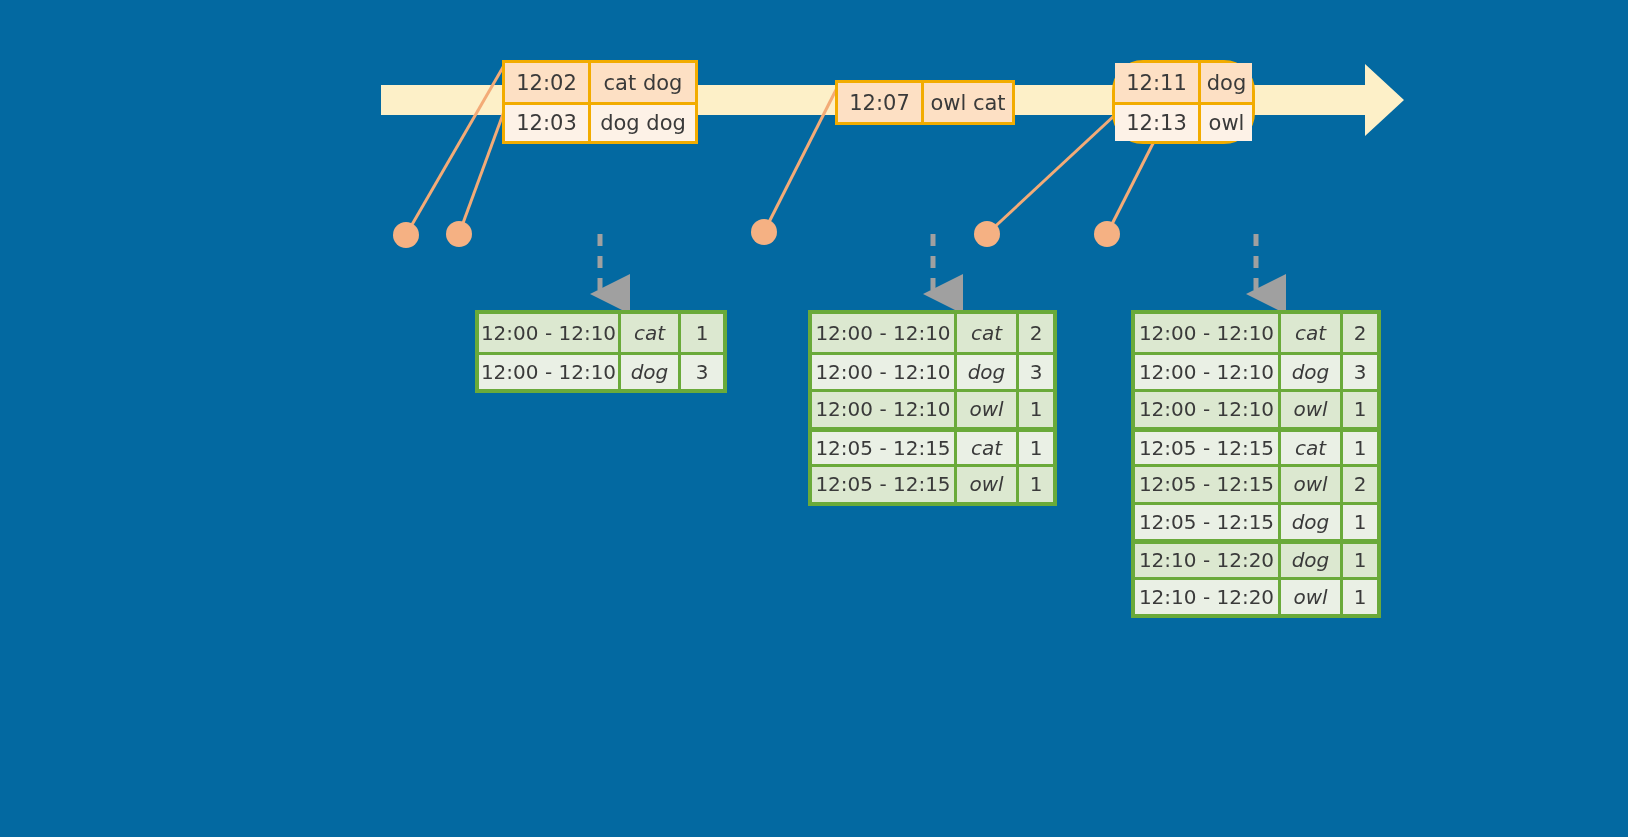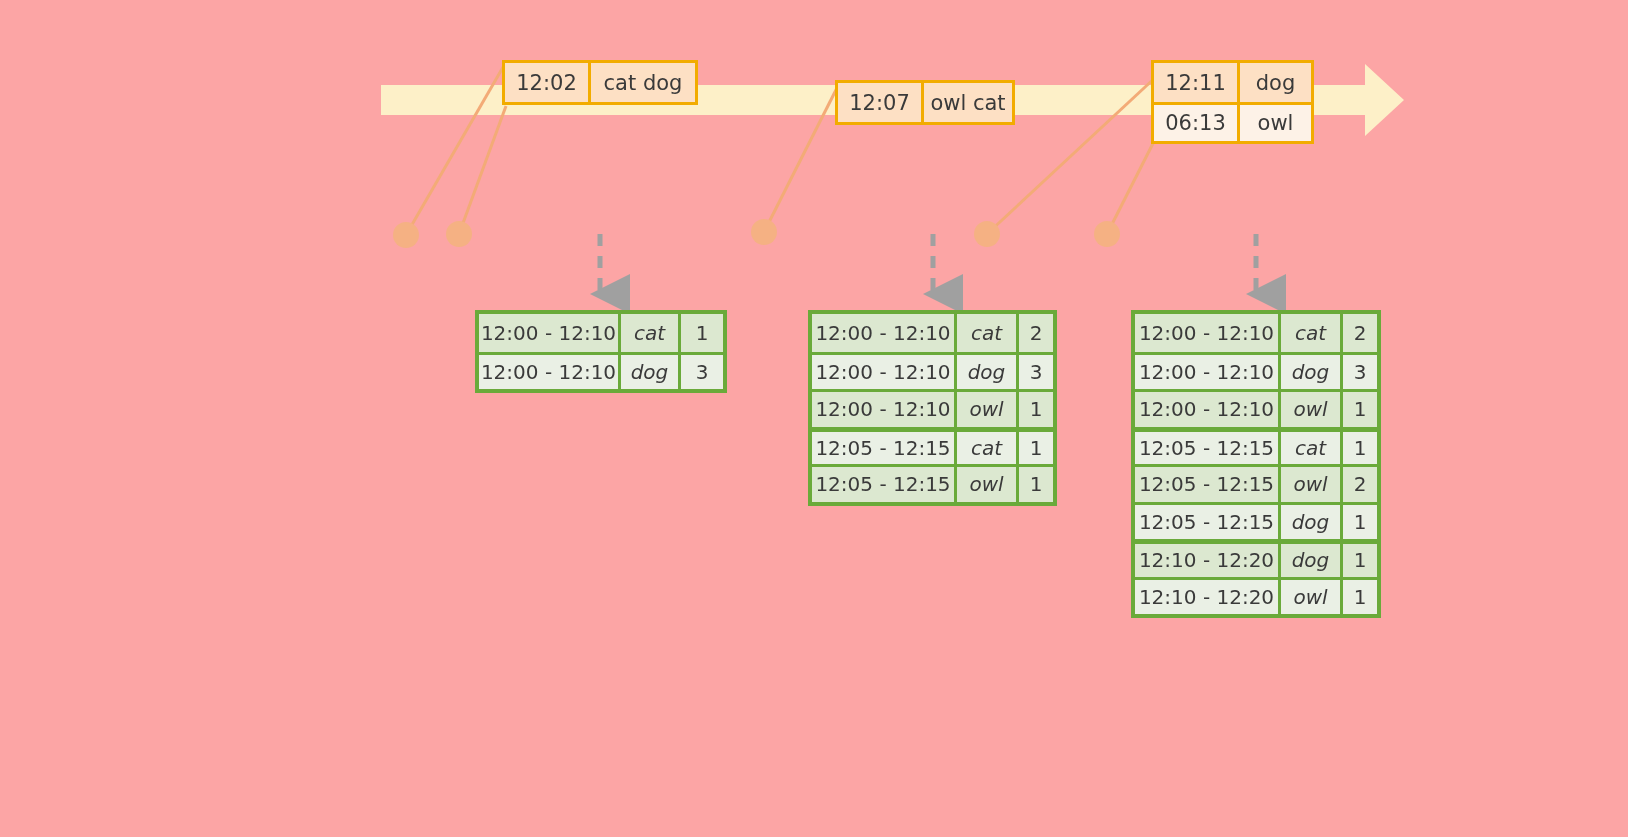--- a/index.html
+++ b/index.html
@@ -7,21 +7,21 @@
     padding: 0;
     background: #000000;
   }
   body {
     font-family: "DejaVu Sans", sans-serif;
   }
   #stage {
     position: relative;
     width: 1628px;
     height: 837px;
-    background: #fca5a5;
+    background: #0369a1;
     overflow: hidden;
   }
   svg.layer {
     position: absolute;
     left: 0;
     top: 0;
     width: 1628px;
     height: 837px;
     pointer-events: none;
   }
@@ -151,34 +151,38 @@
         <line x1="1256" y1="234" x2="1256" y2="294" marker-end="url(#grayhead)"></line>
       </g>
   </svg>
 
   <div id="events-host">
       <div class="evt-group" style="left: 502px; top: 60px; width: 196px;">
         <div class="evt-row shade">
           <div class="evt-time">12:02</div>
           <div class="evt-words">cat dog</div>
         </div>
+        <div class="evt-row plain">
+          <div class="evt-time">12:03</div>
+          <div class="evt-words">dog dog</div>
+        </div>
       </div>
       <div class="evt-group" style="left: 835px; top: 80px; width: 180px;">
         <div class="evt-row shade">
           <div class="evt-time">12:07</div>
           <div class="evt-words">owl cat</div>
         </div>
       </div>
-      <div class="evt-group" style="left: 1151px; top: 60px; width: 163px;">
+      <div class="evt-group" style="left: 1112px; top: 60px; width: 143px; border-radius: 31px;">
         <div class="evt-row shade">
           <div class="evt-time">12:11</div>
           <div class="evt-words">dog</div>
         </div>
         <div class="evt-row plain">
-          <div class="evt-time">06:13</div>
+          <div class="evt-time">12:13</div>
           <div class="evt-words">owl</div>
         </div>
       </div>
     </div>
   <div id="tables-host">
       <div class="res-table t1" style="left: 475px; top: 310px;">
         <div class="res-row tone-a">
           <div class="cell c-win">12:00 - 12:10</div>
           <div class="cell c-key">cat</div>
           <div class="cell c-cnt">1</div>

